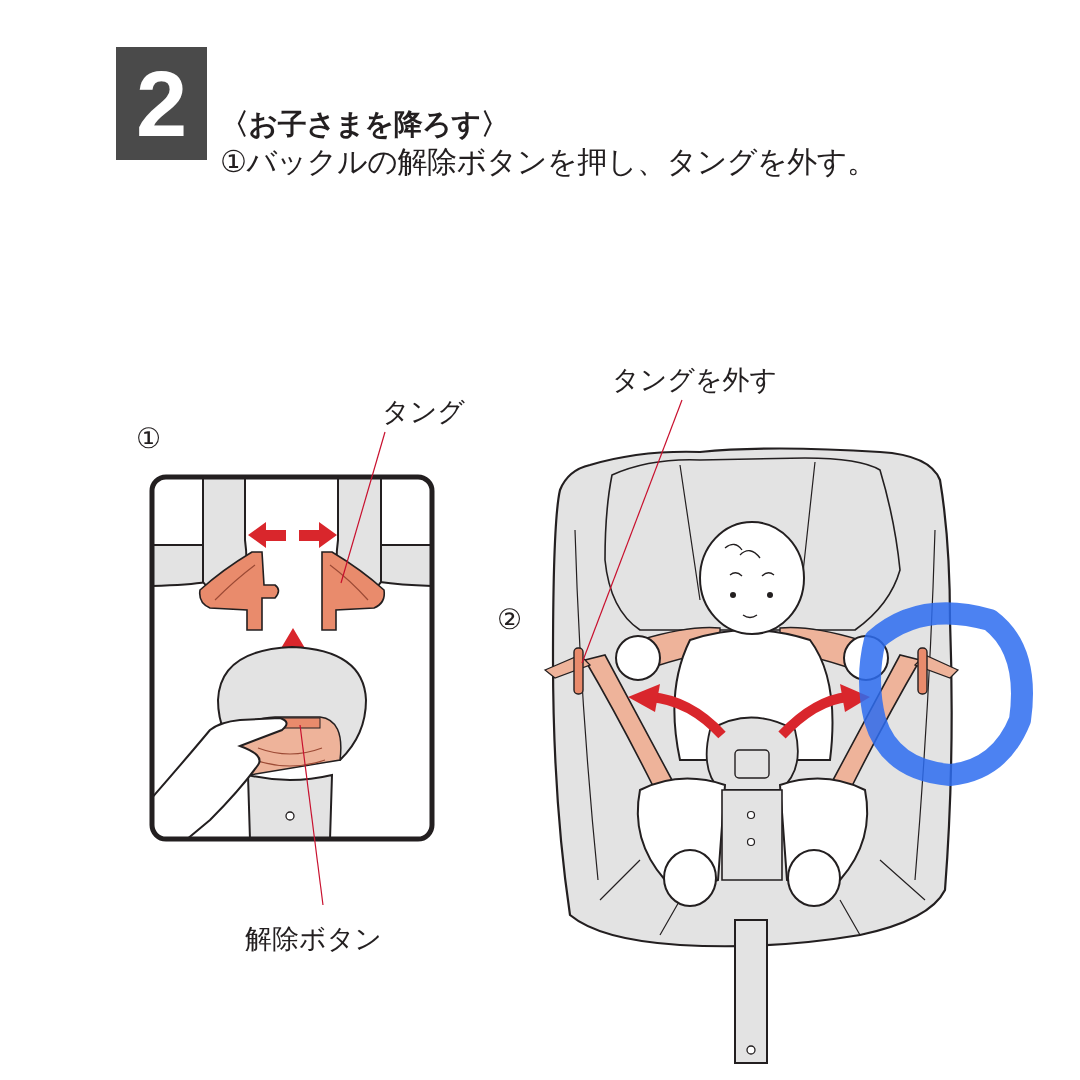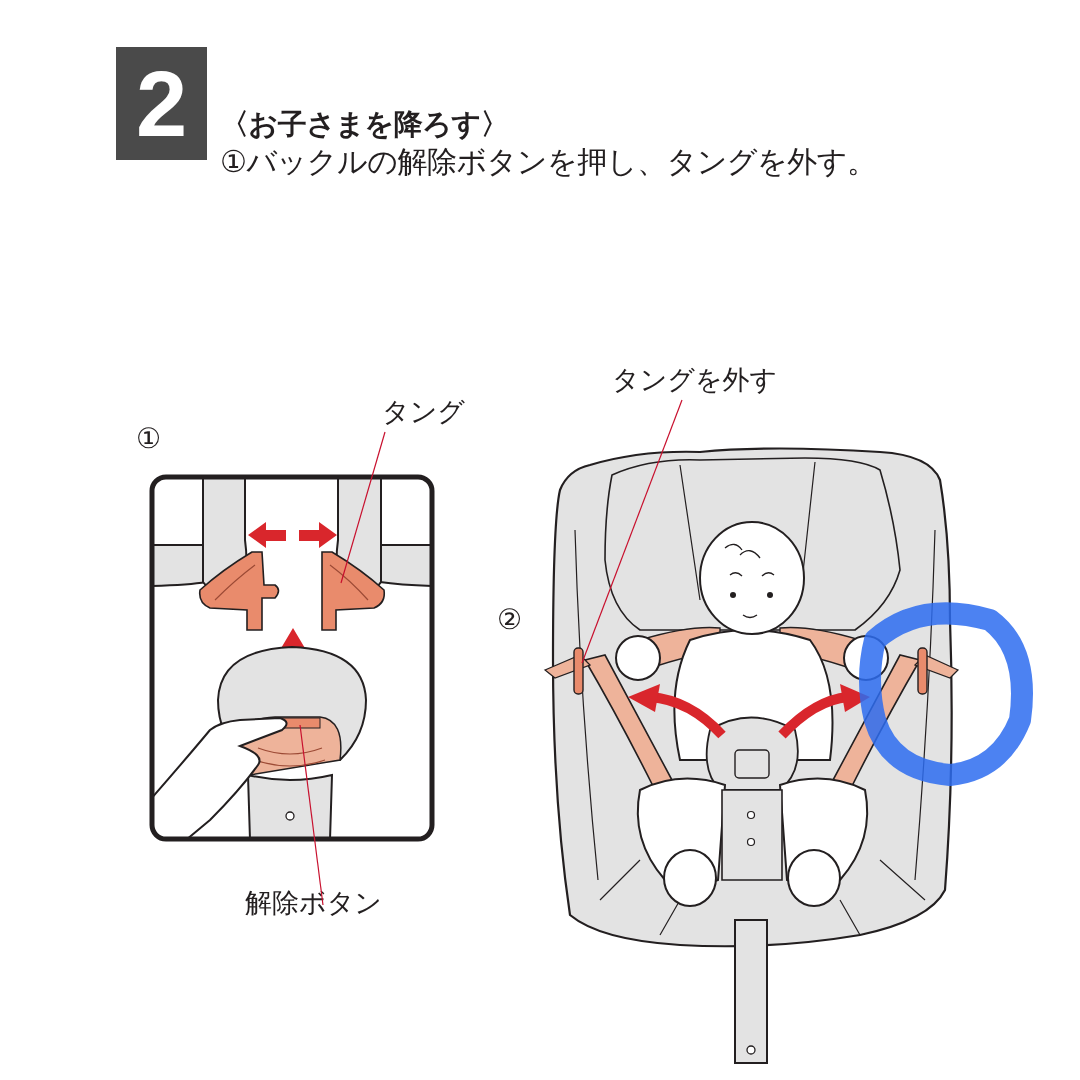--- a/index.html
+++ b/index.html
@@ -19,21 +19,21 @@
     <span>2</span>
   </div>
 
 <div class="instr">
   <div class="title">〈お子さまを降ろす〉</div>
   <div class="line">①バックルの解除ボタンを押し、タングを外す。</div>
 </div>
 
 <div class="circ" style="left:136px;top:425px;">①</div>
 <div class="label" style="left:335px;top:398px;margin-left:47px;">タング</div>
-<div class="label" style="left:245px;top:889px;">解除ボタン</div>
+<div class="label" style="left:245px;top:925px;">解除ボタン</div>
 
 <div class="label" style="left:612px;top:366px;">タングを外す</div>
 <div class="circ" style="left:497px;top:606px;">②</div>
 <div class="circ" style="left:732px;top:664px;">③</div>
 
 <svg class="ill" width="1080" height="1080" viewBox="0 0 1080 1080">
 
   <g>
     <defs>
         <clipPath id="f1clip">

